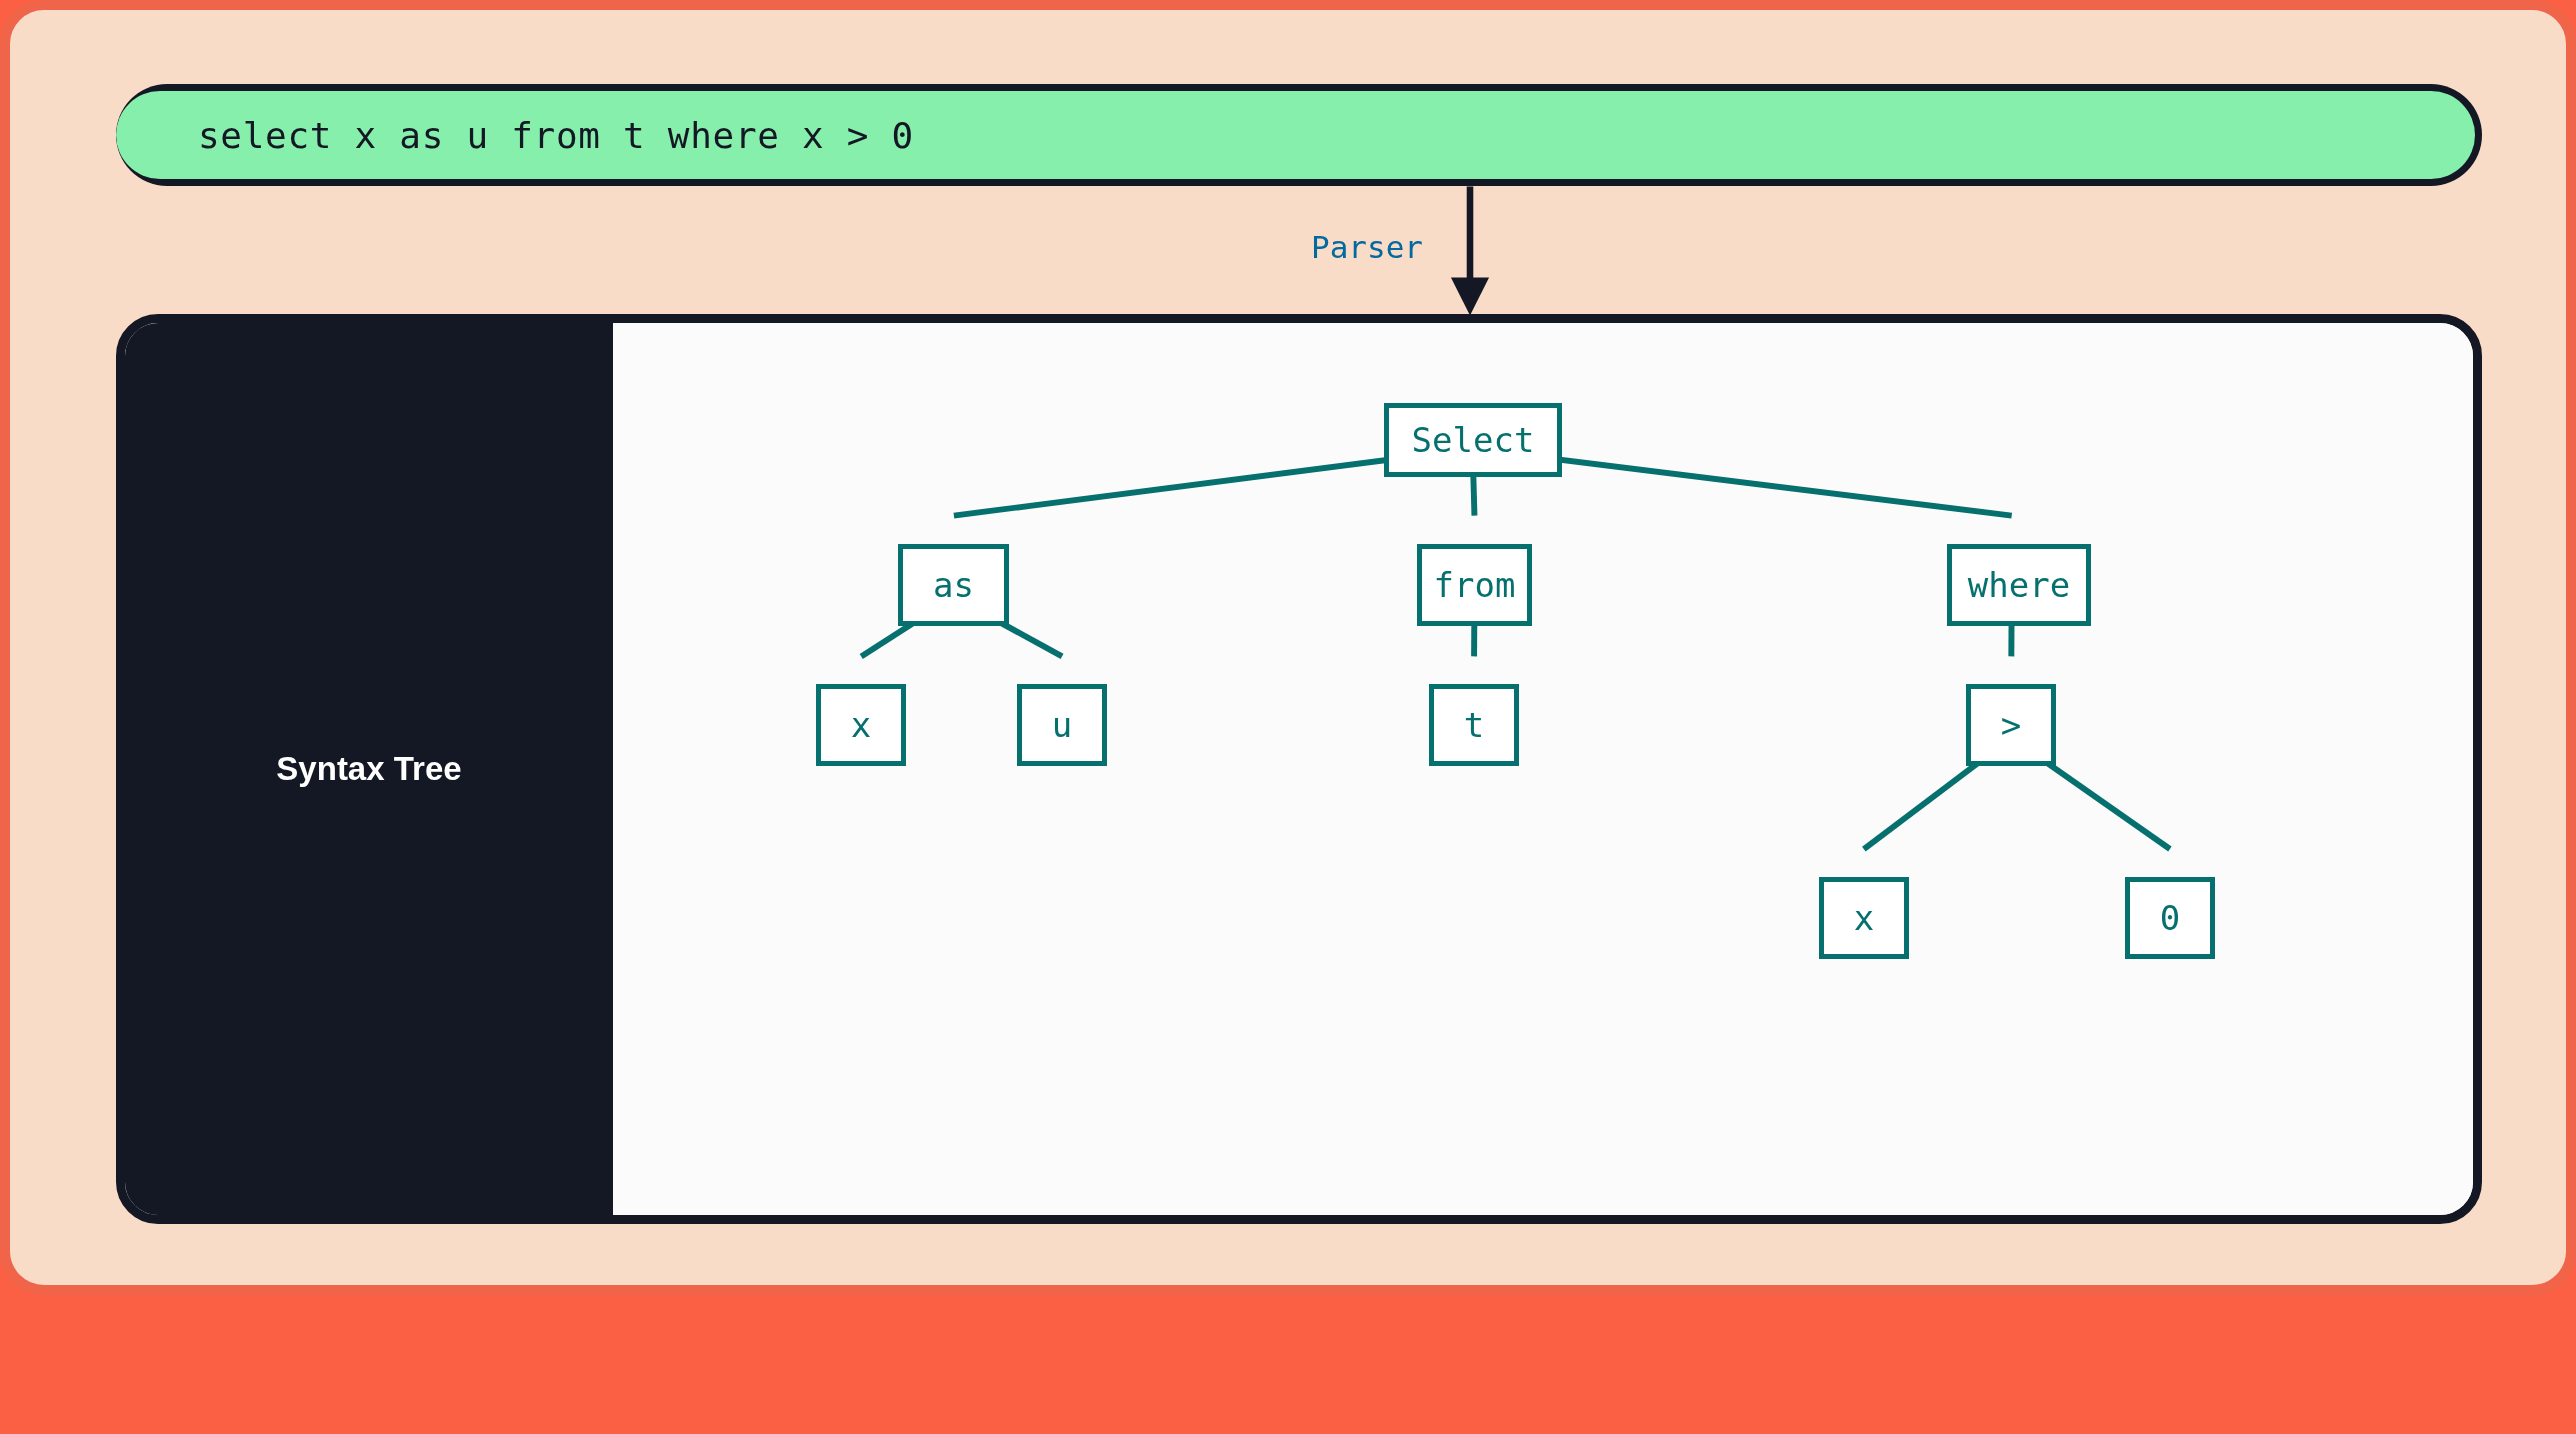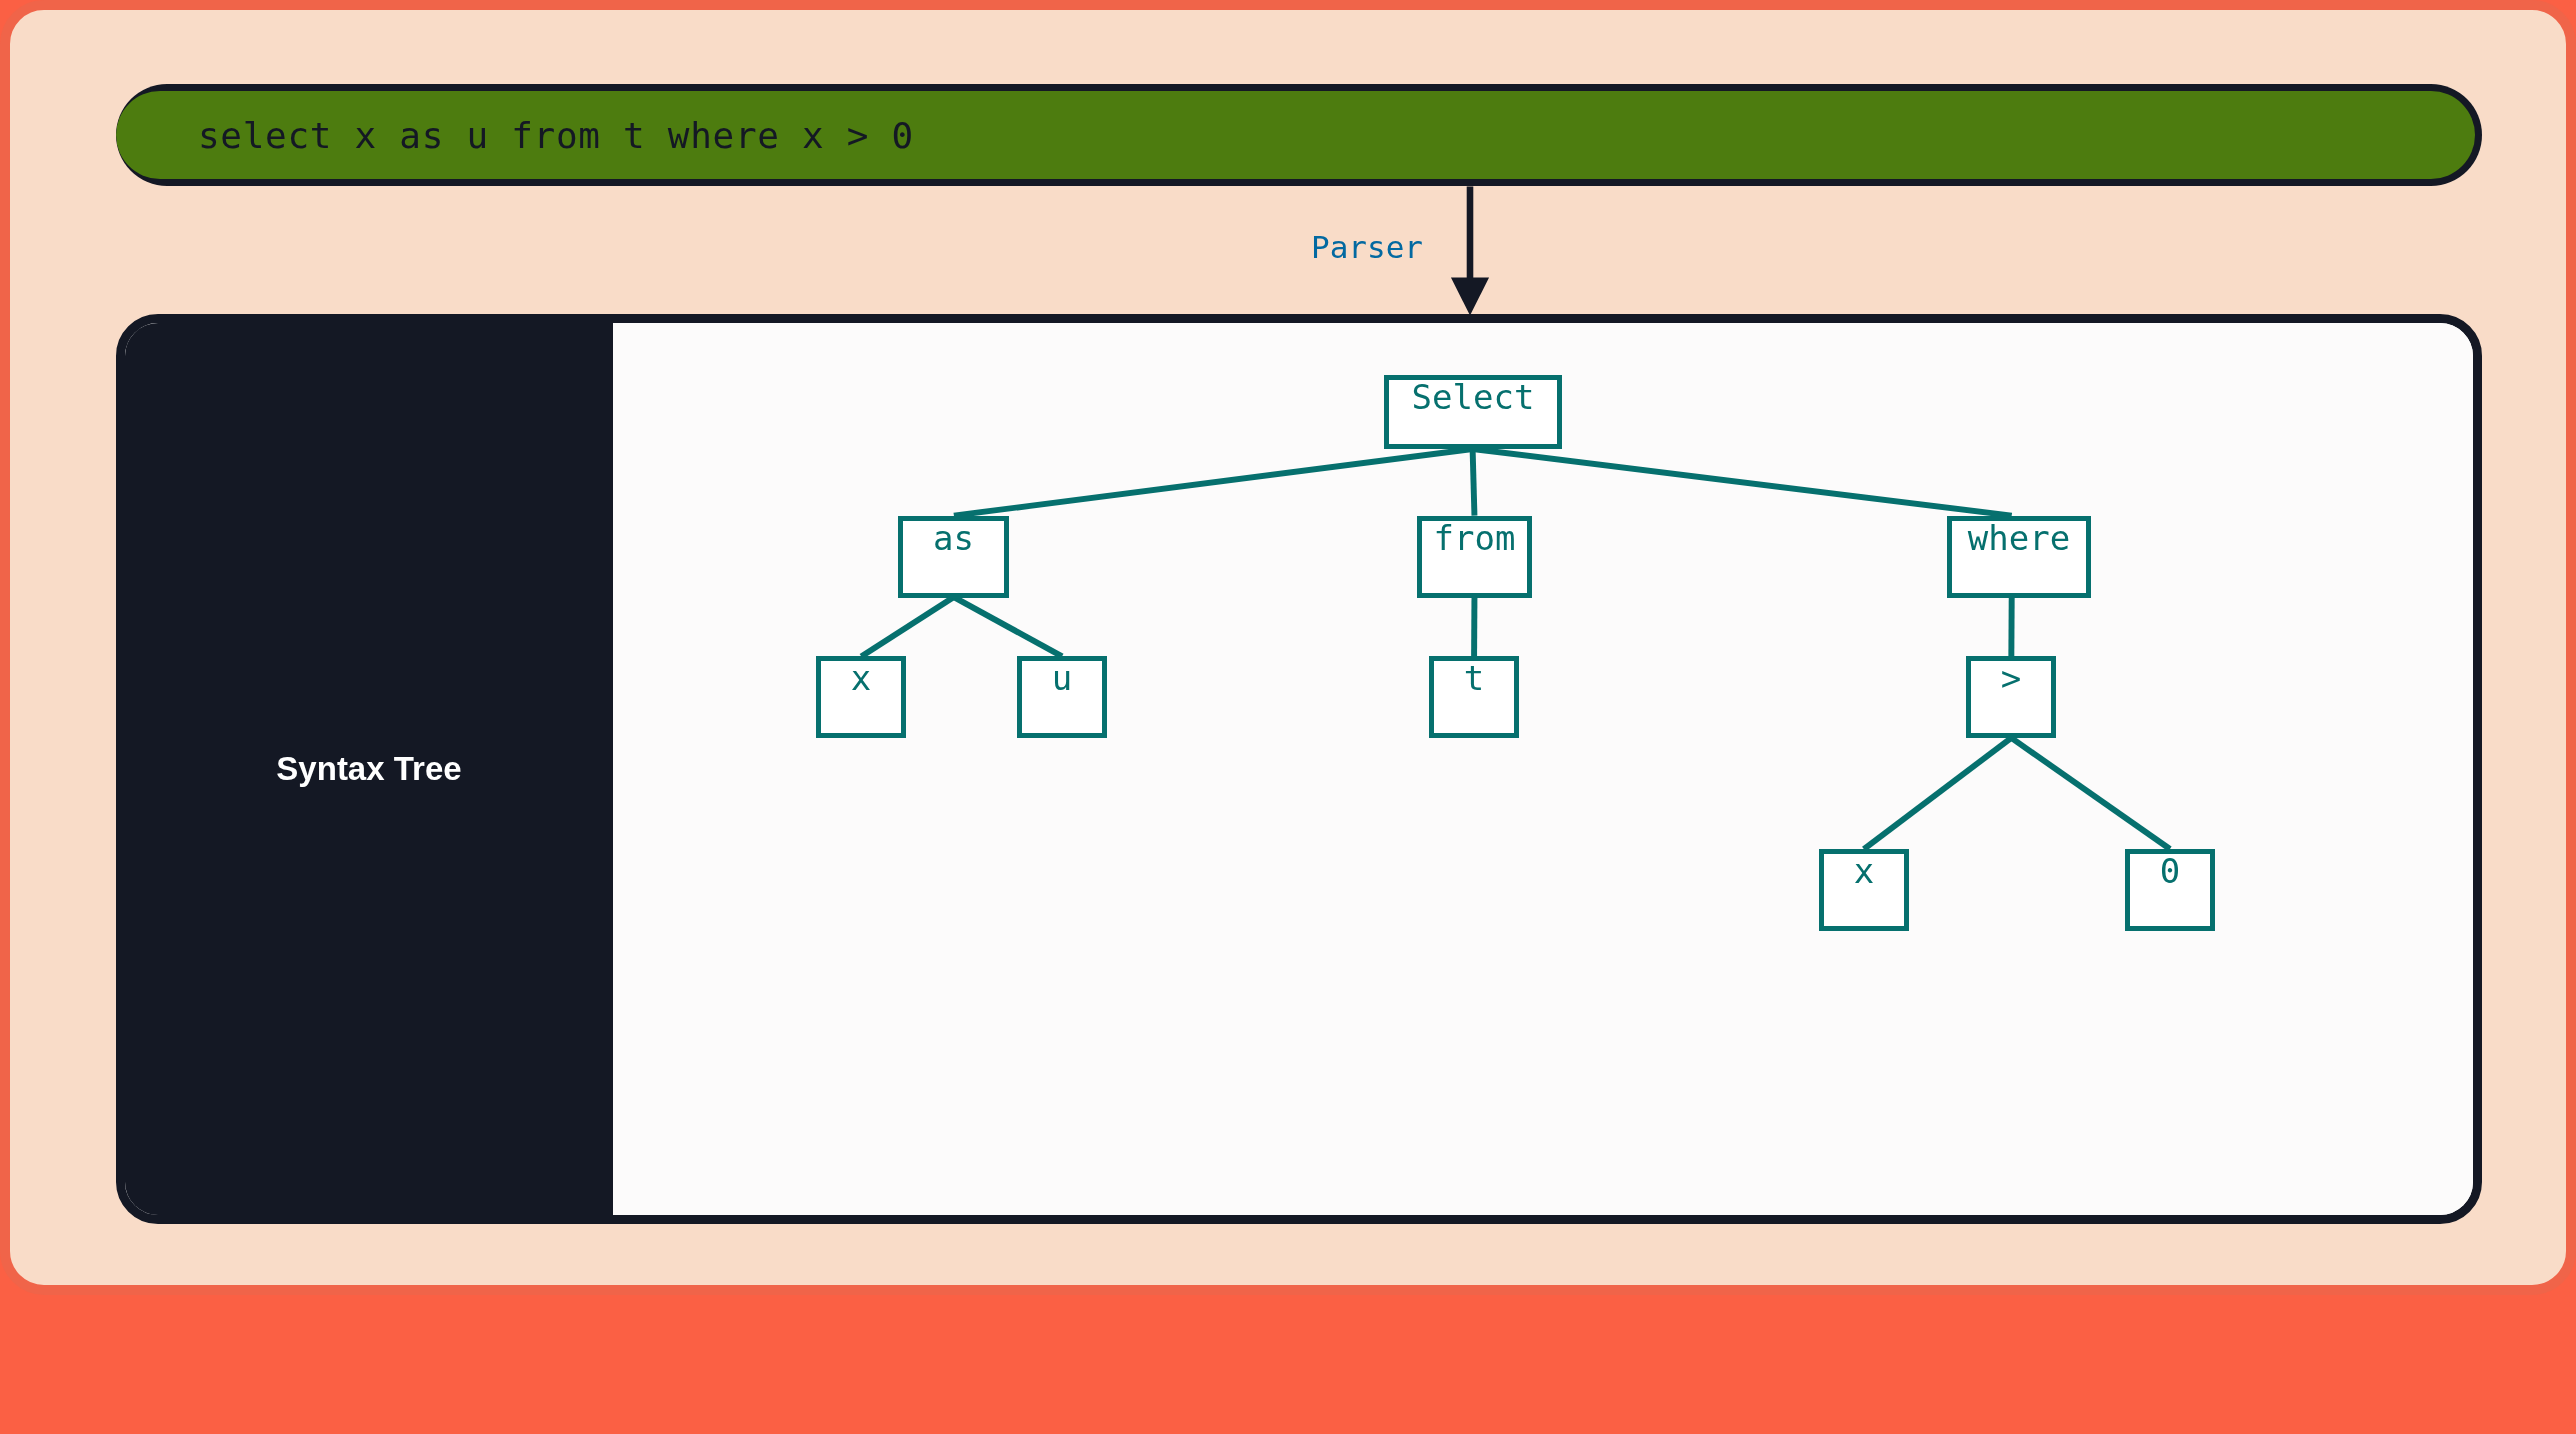--- a/index.html
+++ b/index.html
@@ -53,21 +53,21 @@
     justify-content: center;
     color: #FFFFFF;
     font-size: 33px;
     font-weight: 700;
     letter-spacing: 0.4px;
     font-family: "Liberation Sans", sans-serif;
   }
   .sql-input-wrap {
     flex: 1 1 auto;
     margin: 7.4px 7.4px 7.4px 0;
-    background: #4d7c0f;
+    background: #86efac;
     border-radius: 44px 44px 44px 44px;
     display: flex;
     align-items: center;
   }
   .sql-input-text {
     padding-left: 82px;
     color: #141824;
     font-size: 36px;
     font-family: "DejaVu Sans Mono", "Liberation Mono", monospace;
     letter-spacing: 0.7px;
@@ -132,26 +132,27 @@
     height: 100%;
   }
 
   
   .node {
     position: absolute;
     box-sizing: border-box;
     background: #FFFFFF;
     border: 5.2px solid #06706E;
     display: flex;
-    align-items: flex-start;
+    align-items: center;
     justify-content: center;
     color: #06706E;
     font-size: 34px;
     font-family: "DejaVu Sans Mono", "Liberation Mono", monospace;
     line-height: 1;
+    margin-top: 28px;
   }
 
   
   .bottom-bar {
     position: absolute;
     left: 0px;
     top: 1295px;
     width: 2576px;
     height: 139px;
     background: #FB6044;

